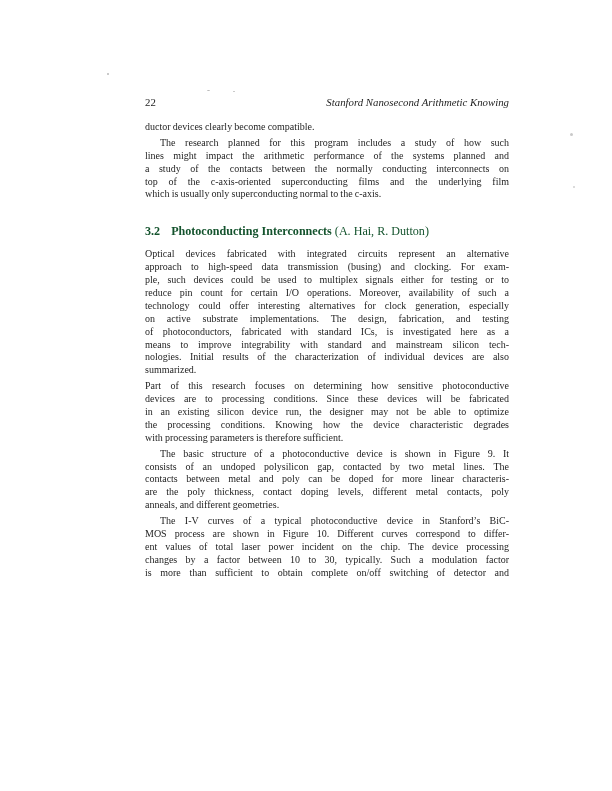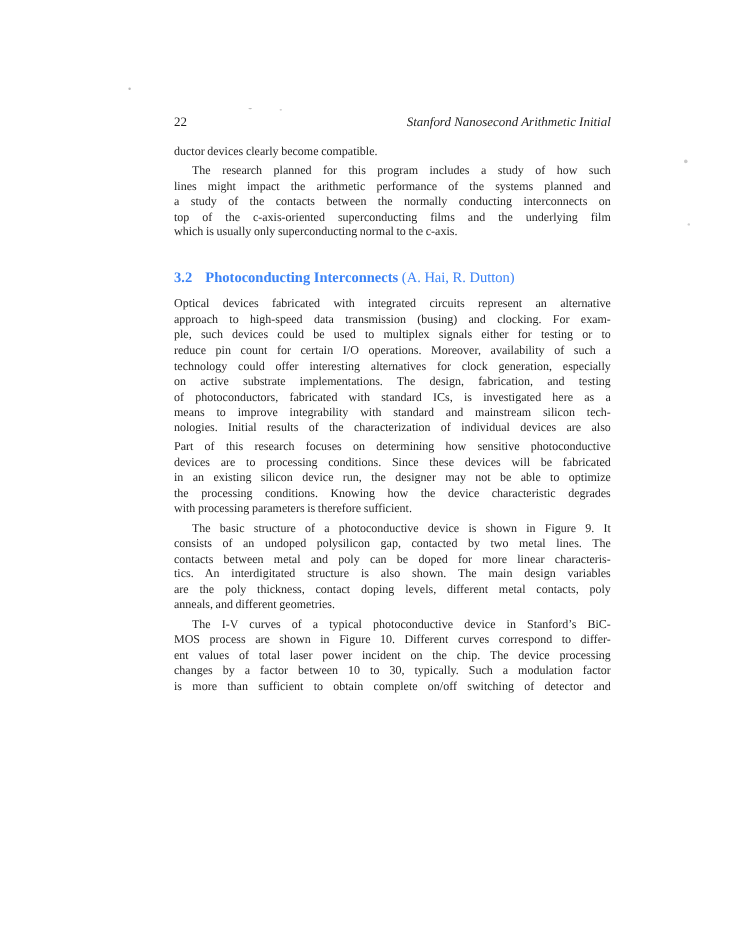--- a/index.html
+++ b/index.html
@@ -18,21 +18,21 @@
   .para { margin:0 0 3px 0; }
   .para.indent .line:first-child { text-indent:15px; }
   .line {
     font-size:10px; line-height:12.9px; height:12.9px; overflow:hidden;
     text-align:justify; text-align-last:justify; word-spacing:-0.3px;
     white-space:normal;
   }
   .line.last { text-align-last:left; }
   .heading {
     margin-top:23px; margin-bottom:9px;
-    font-size:12.1px; line-height:15px; font-weight:bold; color:#3b82f6;
+    font-size:12.1px; line-height:15px; font-weight:bold; color:#14532d;
   }
   .sec-num { margin-right:11px; }
   .sec-authors { font-weight:normal; }
   .speck { position:absolute; background:#b9b9b9; border-radius:50%; }
   .sp1 { left:107px; top:73px;  width:2px; height:2px; }
   .sp2 { left:207px; top:90px;  width:3px; height:1px; }
   .sp3 { left:233px; top:91px;  width:2px; height:1px; }
   .sp4 { left:570px; top:133px; width:3px; height:3px; background:#c9c9c9; }
   .sp5 { left:573px; top:186px; width:2px; height:2px; background:#cfcfcf; }
 </style>
@@ -42,21 +42,21 @@
 <div class="page">
   <span class="speck sp1"></span>
   <span class="speck sp2"></span>
   <span class="speck sp3"></span>
   <span class="speck sp4"></span>
   <span class="speck sp5"></span>
 
   <div class="content">
     <div class="page-head">
       <span>22</span>
-      <span class="running-title">Stanford Nanosecond Arithmetic Initial</span>
+      <span class="running-title">Stanford Nanosecond Arithmetic Knowing</span>
     </div>
     <div class="body-blocks">
         <div class="para">
           <div class="line last">ductor devices clearly become compatible.</div>
         </div>
         <div class="para indent">
           <div class="line">The research planned for this program includes a study of how such</div>
           <div class="line">lines might impact the arithmetic performance of the systems planned and</div>
           <div class="line">a study of the contacts between the normally conducting interconnects on</div>
           <div class="line">top of the c-axis-oriented superconducting films and the underlying film</div>
@@ -66,33 +66,33 @@
         <div class="para">
           <div class="line">Optical devices fabricated with integrated circuits represent an alternative</div>
           <div class="line">approach to high-speed data transmission (busing) and clocking. For exam-</div>
           <div class="line">ple, such devices could be used to multiplex signals either for testing or to</div>
           <div class="line">reduce pin count for certain I/O operations. Moreover, availability of such a</div>
           <div class="line">technology could offer interesting alternatives for clock generation, especially</div>
           <div class="line">on active substrate implementations. The design, fabrication, and testing</div>
           <div class="line">of photoconductors, fabricated with standard ICs, is investigated here as a</div>
           <div class="line">means to improve integrability with standard and mainstream silicon tech-</div>
           <div class="line">nologies. Initial results of the characterization of individual devices are also</div>
+          <div class="line last">summarized.</div>
         </div>
         <div class="para">
           <div class="line">Part of this research focuses on determining how sensitive photoconductive</div>
           <div class="line">devices are to processing conditions. Since these devices will be fabricated</div>
           <div class="line">in an existing silicon device run, the designer may not be able to optimize</div>
           <div class="line">the processing conditions. Knowing how the device characteristic degrades</div>
           <div class="line last">with processing parameters is therefore sufficient.</div>
         </div>
         <div class="para indent">
           <div class="line">The basic structure of a photoconductive device is shown in Figure 9. It</div>
           <div class="line">consists of an undoped polysilicon gap, contacted by two metal lines. The</div>
           <div class="line">contacts between metal and poly can be doped for more linear characteris-</div>
-          <div class="line">tics. An interdigitated structure is also shown. The main design variables</div>
           <div class="line">are the poly thickness, contact doping levels, different metal contacts, poly</div>
           <div class="line last">anneals, and different geometries.</div>
         </div>
         <div class="para indent">
           <div class="line">The I-V curves of a typical photoconductive device in Stanford’s BiC-</div>
           <div class="line">MOS process are shown in Figure 10. Different curves correspond to differ-</div>
           <div class="line">ent values of total laser power incident on the chip. The device processing</div>
           <div class="line">changes by a factor between 10 to 30, typically. Such a modulation factor</div>
           <div class="line">is more than sufficient to obtain complete on/off switching of detector and</div>
         </div>

